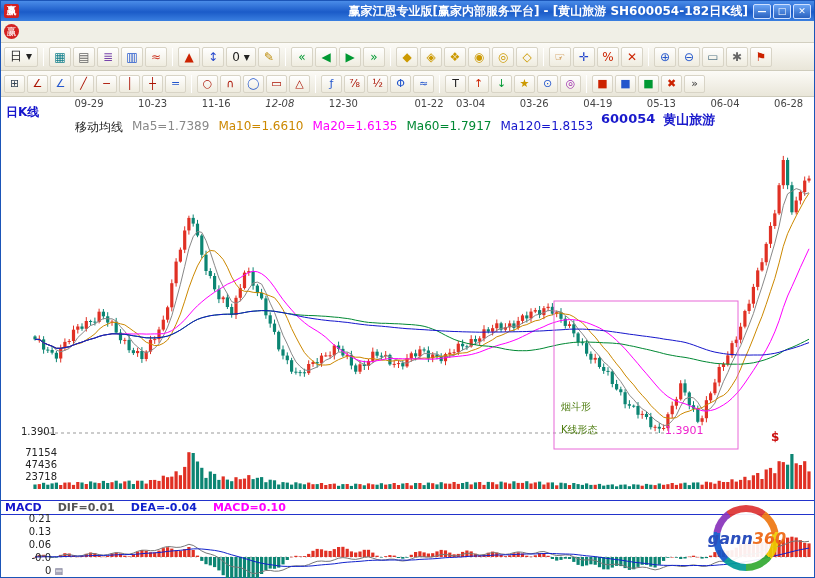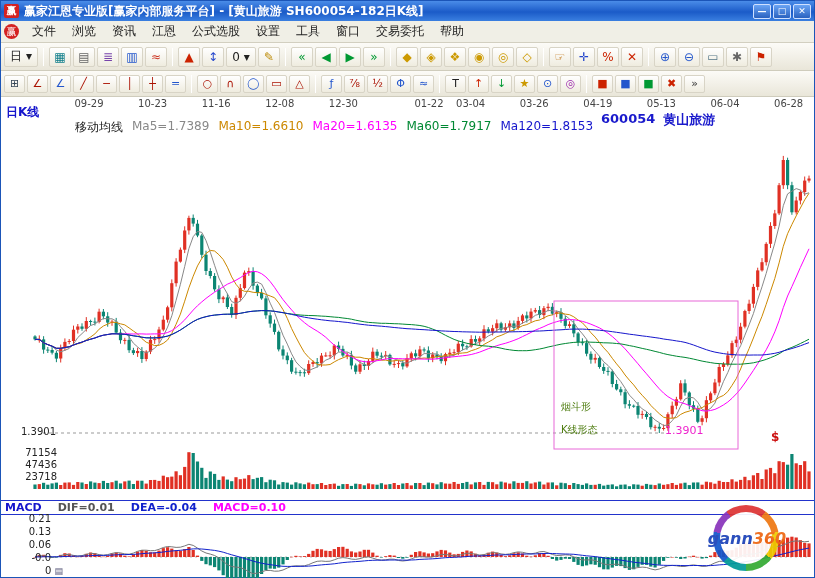--- a/index.html
+++ b/index.html
@@ -4,21 +4,21 @@
 <style>
   * { box-sizing: border-box; margin: 0; padding: 0; }
   html,body { width: 815px; height: 578px; }
   body { font-family: "DejaVu Sans", "Liberation Sans", sans-serif; background:#fff; overflow:hidden; position:relative; }
   .window { position:absolute; inset:0; width:815px; height:578px; border:1px solid #1b55b8; background:#fff; }
 
   .titlebar { height:20px; background:linear-gradient(180deg,#4a8ce8 0%,#1b5bc8 55%,#3a7fe0 100%);
     display:flex; align-items:center; gap:5px; padding:0 3px; color:#fff; font-size:12px; font-weight:bold; }
   .app-logo { width:15px; height:14px; background:#d42222; color:#fff; font-size:10px; line-height:14px;
     text-align:center; border-radius:2px; font-weight:bold; flex:0 0 auto; }
-  .title-text { flex:1 1 auto; white-space:nowrap; overflow:hidden; }
+  .title-text { flex:1 1 auto; white-space:nowrap; overflow:hidden;text-align:right; }
   .win-controls { display:flex; gap:2px; }
   .win-btn { width:18px; height:15px; border:1px solid #cfe0ff; border-radius:2px; color:#fff;
     background:linear-gradient(#6aa4f4,#2a62c0); font-size:9px; line-height:13px; text-align:center; cursor:default; }
 
   .menubar { height:22px; background:#f0efe6; border-bottom:1px solid #d2cfc0; display:flex; align-items:center;
     gap:2px; font-size:12px; color:#222; padding-left:3px; }
   .menu-logo { width:15px; height:15px; background:#d42222; color:#fff; font-size:10px; line-height:15px;
     text-align:center; border-radius:8px; margin-right:3px; }
   .menu-item { padding:2px 8px; cursor:default; }
 
@@ -71,32 +71,20 @@
     <span class="title-text">赢家江恩专业版[赢家内部服务平台] - [黄山旅游 SH600054-182日K线]</span>
     <span class="win-controls" id="win-controls">
         <span class="win-btn">—</span>
         <span class="win-btn">□</span>
         <span class="win-btn">✕</span>
       </span>
   </div>
 
   <div class="menubar">
     <span class="menu-logo">赢</span>
-    <span id="menu-items" style="display:flex">
-        <span class="menu-item">文件</span>
-        <span class="menu-item">浏览</span>
-        <span class="menu-item">资讯</span>
-        <span class="menu-item">江恩</span>
-        <span class="menu-item">公式选股</span>
-        <span class="menu-item">设置</span>
-        <span class="menu-item">工具</span>
-        <span class="menu-item">窗口</span>
-        <span class="menu-item">交易委托</span>
-        <span class="menu-item">帮助</span>
-      </span>
   </div>
 
   <div class="toolbar" id="toolbar1">
       <span class="tb-btn" style="color: rgb(34, 34, 34); width: 34px;">日 ▾</span>
       <span class="tb-sep"></span>
       <span class="tb-btn" style="color: rgb(14, 125, 138);">▦</span>
       <span class="tb-btn" style="color: rgb(102, 102, 102);">▤</span>
       <span class="tb-btn" style="color: rgb(119, 68, 170);">≣</span>
       <span class="tb-btn" style="color: rgb(34, 85, 204);">▥</span>
       <span class="tb-btn" style="color: rgb(204, 51, 34);">≈</span>
@@ -929,21 +917,21 @@
       <span style="color: rgb(21, 21, 204);">Ma120=1.8153</span>
     </div>
   <div class="ov stock">
     <span>600054</span>
     <span>黄山旅游</span>
   </div>
   <div class="dates" id="date-axis">
       <span style="left: 67px;">09-29</span>
       <span style="left: 130.6px;">10-23</span>
       <span style="left: 194.2px;">11-16</span>
-      <span style="left: 257.8px;">12-08</span>
+      <span style="left: 257.8px; font-style: italic;">12-08</span>
       <span style="left: 321.4px;">12-30</span>
       <span style="left: 407px;">01-22</span>
       <span style="left: 448.6px;">03-04</span>
       <span style="left: 512.2px;">03-26</span>
       <span style="left: 575.8px;">04-19</span>
       <span style="left: 639.4px;">05-13</span>
       <span style="left: 703px;">06-04</span>
       <span style="left: 766.6px;">06-28</span>
     </div>
 

